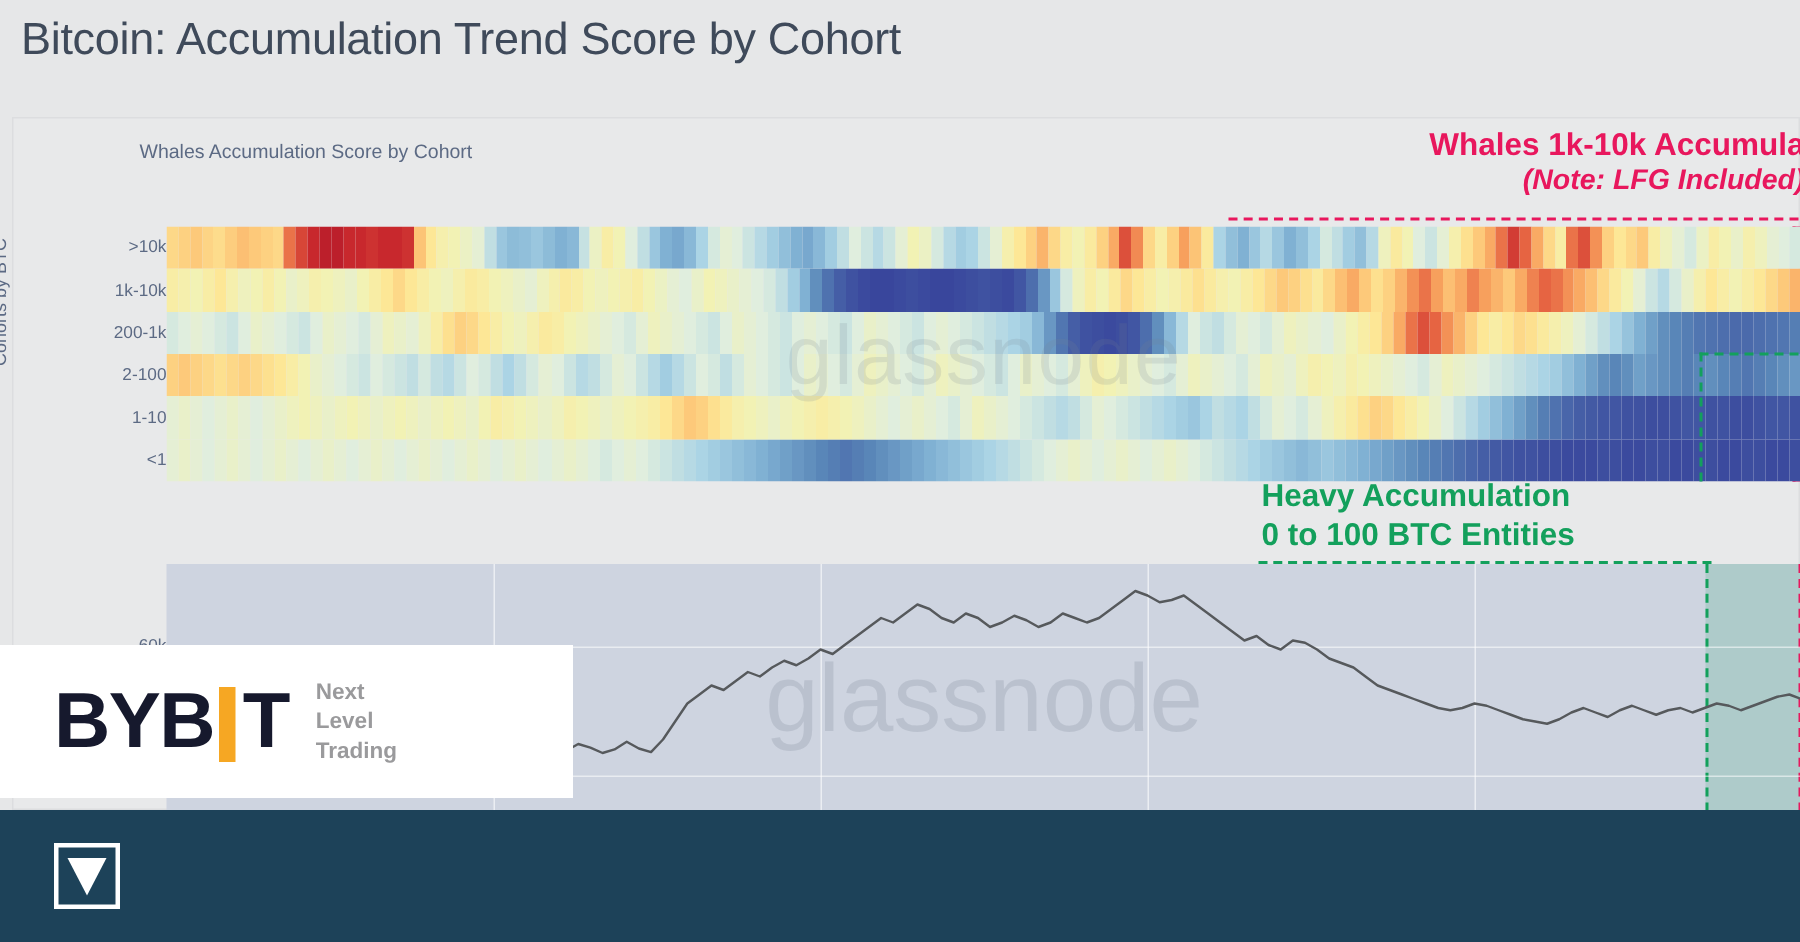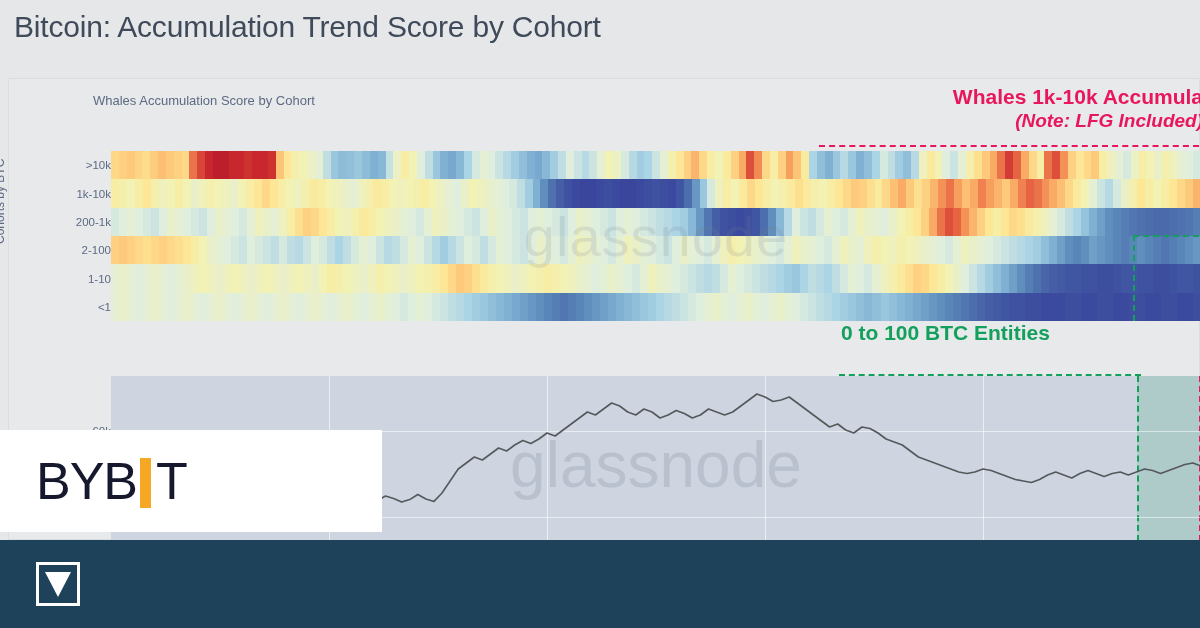--- a/index.html
+++ b/index.html
@@ -195,21 +195,21 @@
     display:flex;
     align-items:center;
   }
   #bybit-logo {
     display:flex;
     align-items:center;
     margin-left:36px;
   }
   .byb-text {
     font-size:52px;
-    font-weight:normal;
+    font-weight:bold;
     color:#16192d;
     letter-spacing:-1px;
     line-height:1;
   }
   .byb-bar {
     display:inline-block;
     width:11px; height:50px;
     background:#f6a723;
     margin:0 5px 0 3px;
     vertical-align:middle;
@@ -1115,20 +1115,21 @@
         <div class="hm-cell" style="background: rgb(245, 239, 173);"></div>
         <div class="hm-cell" style="background: rgb(238, 241, 190);"></div>
         <div class="hm-cell" style="background: rgb(229, 239, 212);"></div>
         <div class="hm-cell" style="background: rgb(224, 238, 222);"></div>
         <div class="hm-cell" style="background: rgb(213, 233, 223);"></div>
       </div>
     <div id="heatmap-watermark">glassnode</div>
   </div>
 
   <div id="green-annotation">
+    <span class="line1">Heavy Accumulation</span>
     <span class="line2">0 to 100 BTC Entities</span>
   </div>
   <div id="green-dash-line"></div>
   <div id="green-box"></div>
 
   <div id="price-ylabels">
       <div class="pr-ylabel" style="top: 52px;">60k</div>
       <div class="pr-ylabel" style="top: 138px;">30k</div>
     </div>
   <div id="price-plot">
@@ -1147,20 +1148,25 @@
     </div>
 
 </div>
 
 <div id="bybit-card">
   <div id="bybit-logo">
     <span class="byb-text">BYB</span>
     <span class="byb-bar"></span>
     <span class="byb-text">T</span>
   </div>
+  <div id="bybit-tagline">
+    <div>Next</div>
+    <div>Level</div>
+    <div>Trading</div>
+  </div>
 </div>
 
 <div id="bottom-bar">
   <div id="traderviet-logo">
     <div id="tv-mark">
       <svg width="30" height="30" viewBox="0 0 30 30" aria-hidden="true">
         <polygon points="2,3 28,3 15,28" fill="#ffffff"></polygon>
       </svg>
     </div>
   </div>

